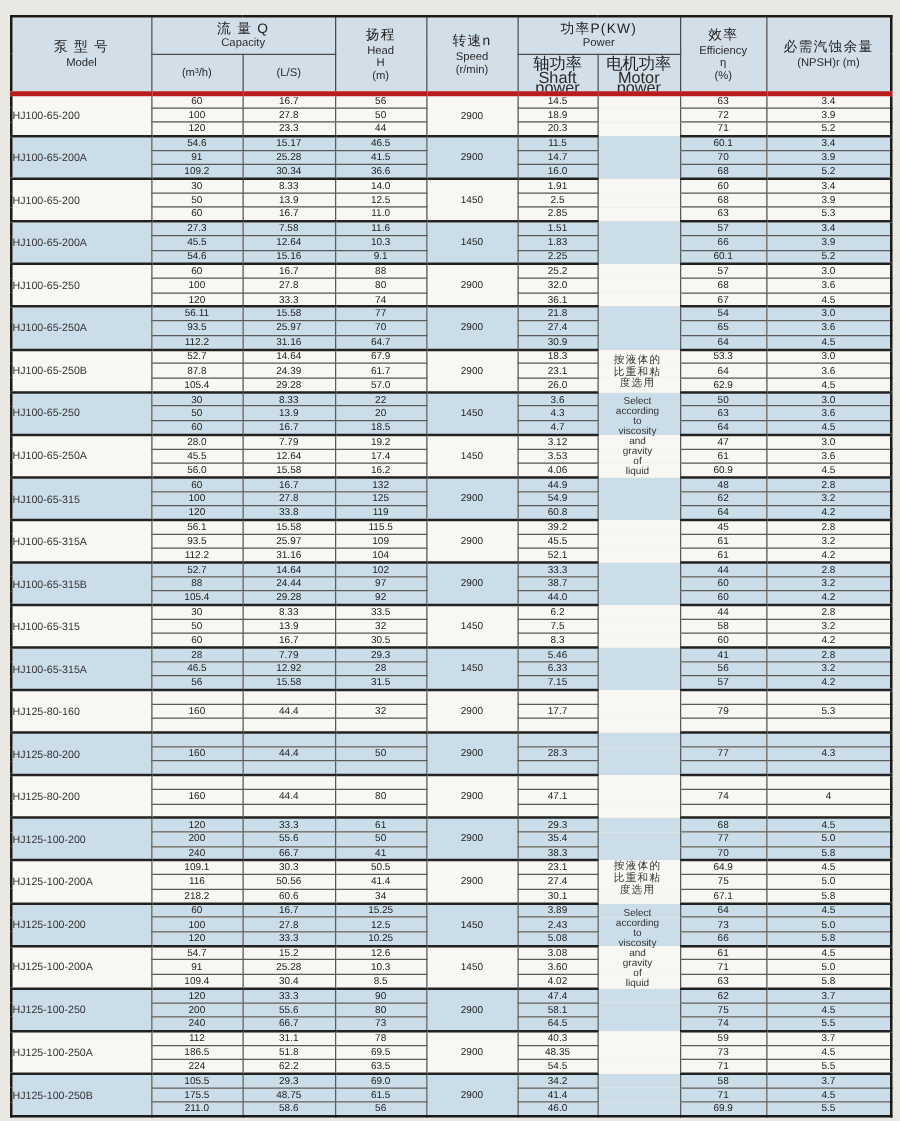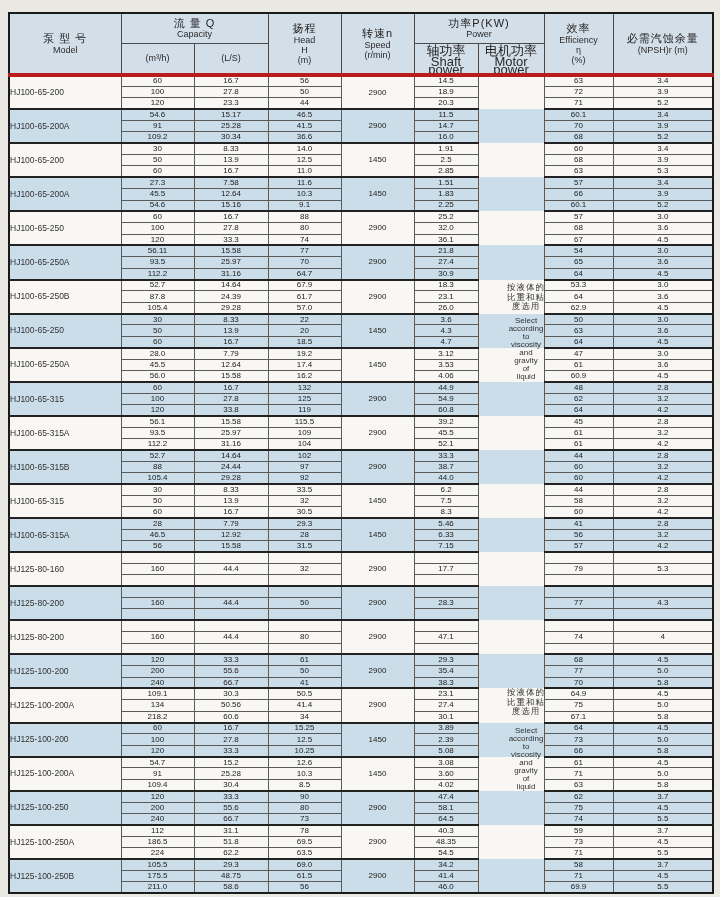--- a/index.html
+++ b/index.html
@@ -42,21 +42,21 @@
     vertical-align: middle;
     line-height: 1;
     color: #1c1c1c;
   }
   tbody tr.band-blue td { background: var(--band-blue); }
   tbody tr.band-white td { background: var(--band-white); }
   tbody tr.gfirst td { border-top: 2px solid #222; }
   td.model-cell { text-align: left; font-size: 8.5px; color: #333; }
   td.motor-cell { border-top: none !important; border-bottom: none !important; }
   .note {
-    position: absolute; left: 485px; width: 66px;
+    position: absolute; left: 469px; width: 66px;
     text-align: center; color: #333; pointer-events: none;
   }
   .note-cn div { font-size: 8.5px; line-height: 9.5px; letter-spacing: 1px; }
   .note-en div { font-size: 8px; line-height: 8px; }
   .n1 { top: 271px; }
   .n2 { top: 305px; }
   .n3 { top: 676px; }
   .n4 { top: 715px; }
 </style>
 </head>
@@ -658,21 +658,21 @@
           <td>109.1</td>
           <td>30.3</td>
           <td>50.5</td>
           <td rowspan="3">2900</td>
           <td>23.1</td>
           <td class="motor-cell"></td>
           <td>64.9</td>
           <td>4.5</td>
         </tr>
         <tr class="band-white">
-          <td>134</td>
+          <td>116</td>
           <td>50.56</td>
           <td>41.4</td>
           <td>27.4</td>
           <td class="motor-cell"></td>
           <td>75</td>
           <td>5.0</td>
         </tr>
         <tr class="band-white">
           <td>218.2</td>
           <td>60.6</td>
@@ -690,21 +690,21 @@
           <td rowspan="3">1450</td>
           <td>3.89</td>
           <td class="motor-cell"></td>
           <td>64</td>
           <td>4.5</td>
         </tr>
         <tr class="band-blue">
           <td>100</td>
           <td>27.8</td>
           <td>12.5</td>
-          <td>2.39</td>
+          <td>2.43</td>
           <td class="motor-cell"></td>
           <td>73</td>
           <td>5.0</td>
         </tr>
         <tr class="band-blue">
           <td>120</td>
           <td>33.3</td>
           <td>10.25</td>
           <td>5.08</td>
           <td class="motor-cell"></td>

